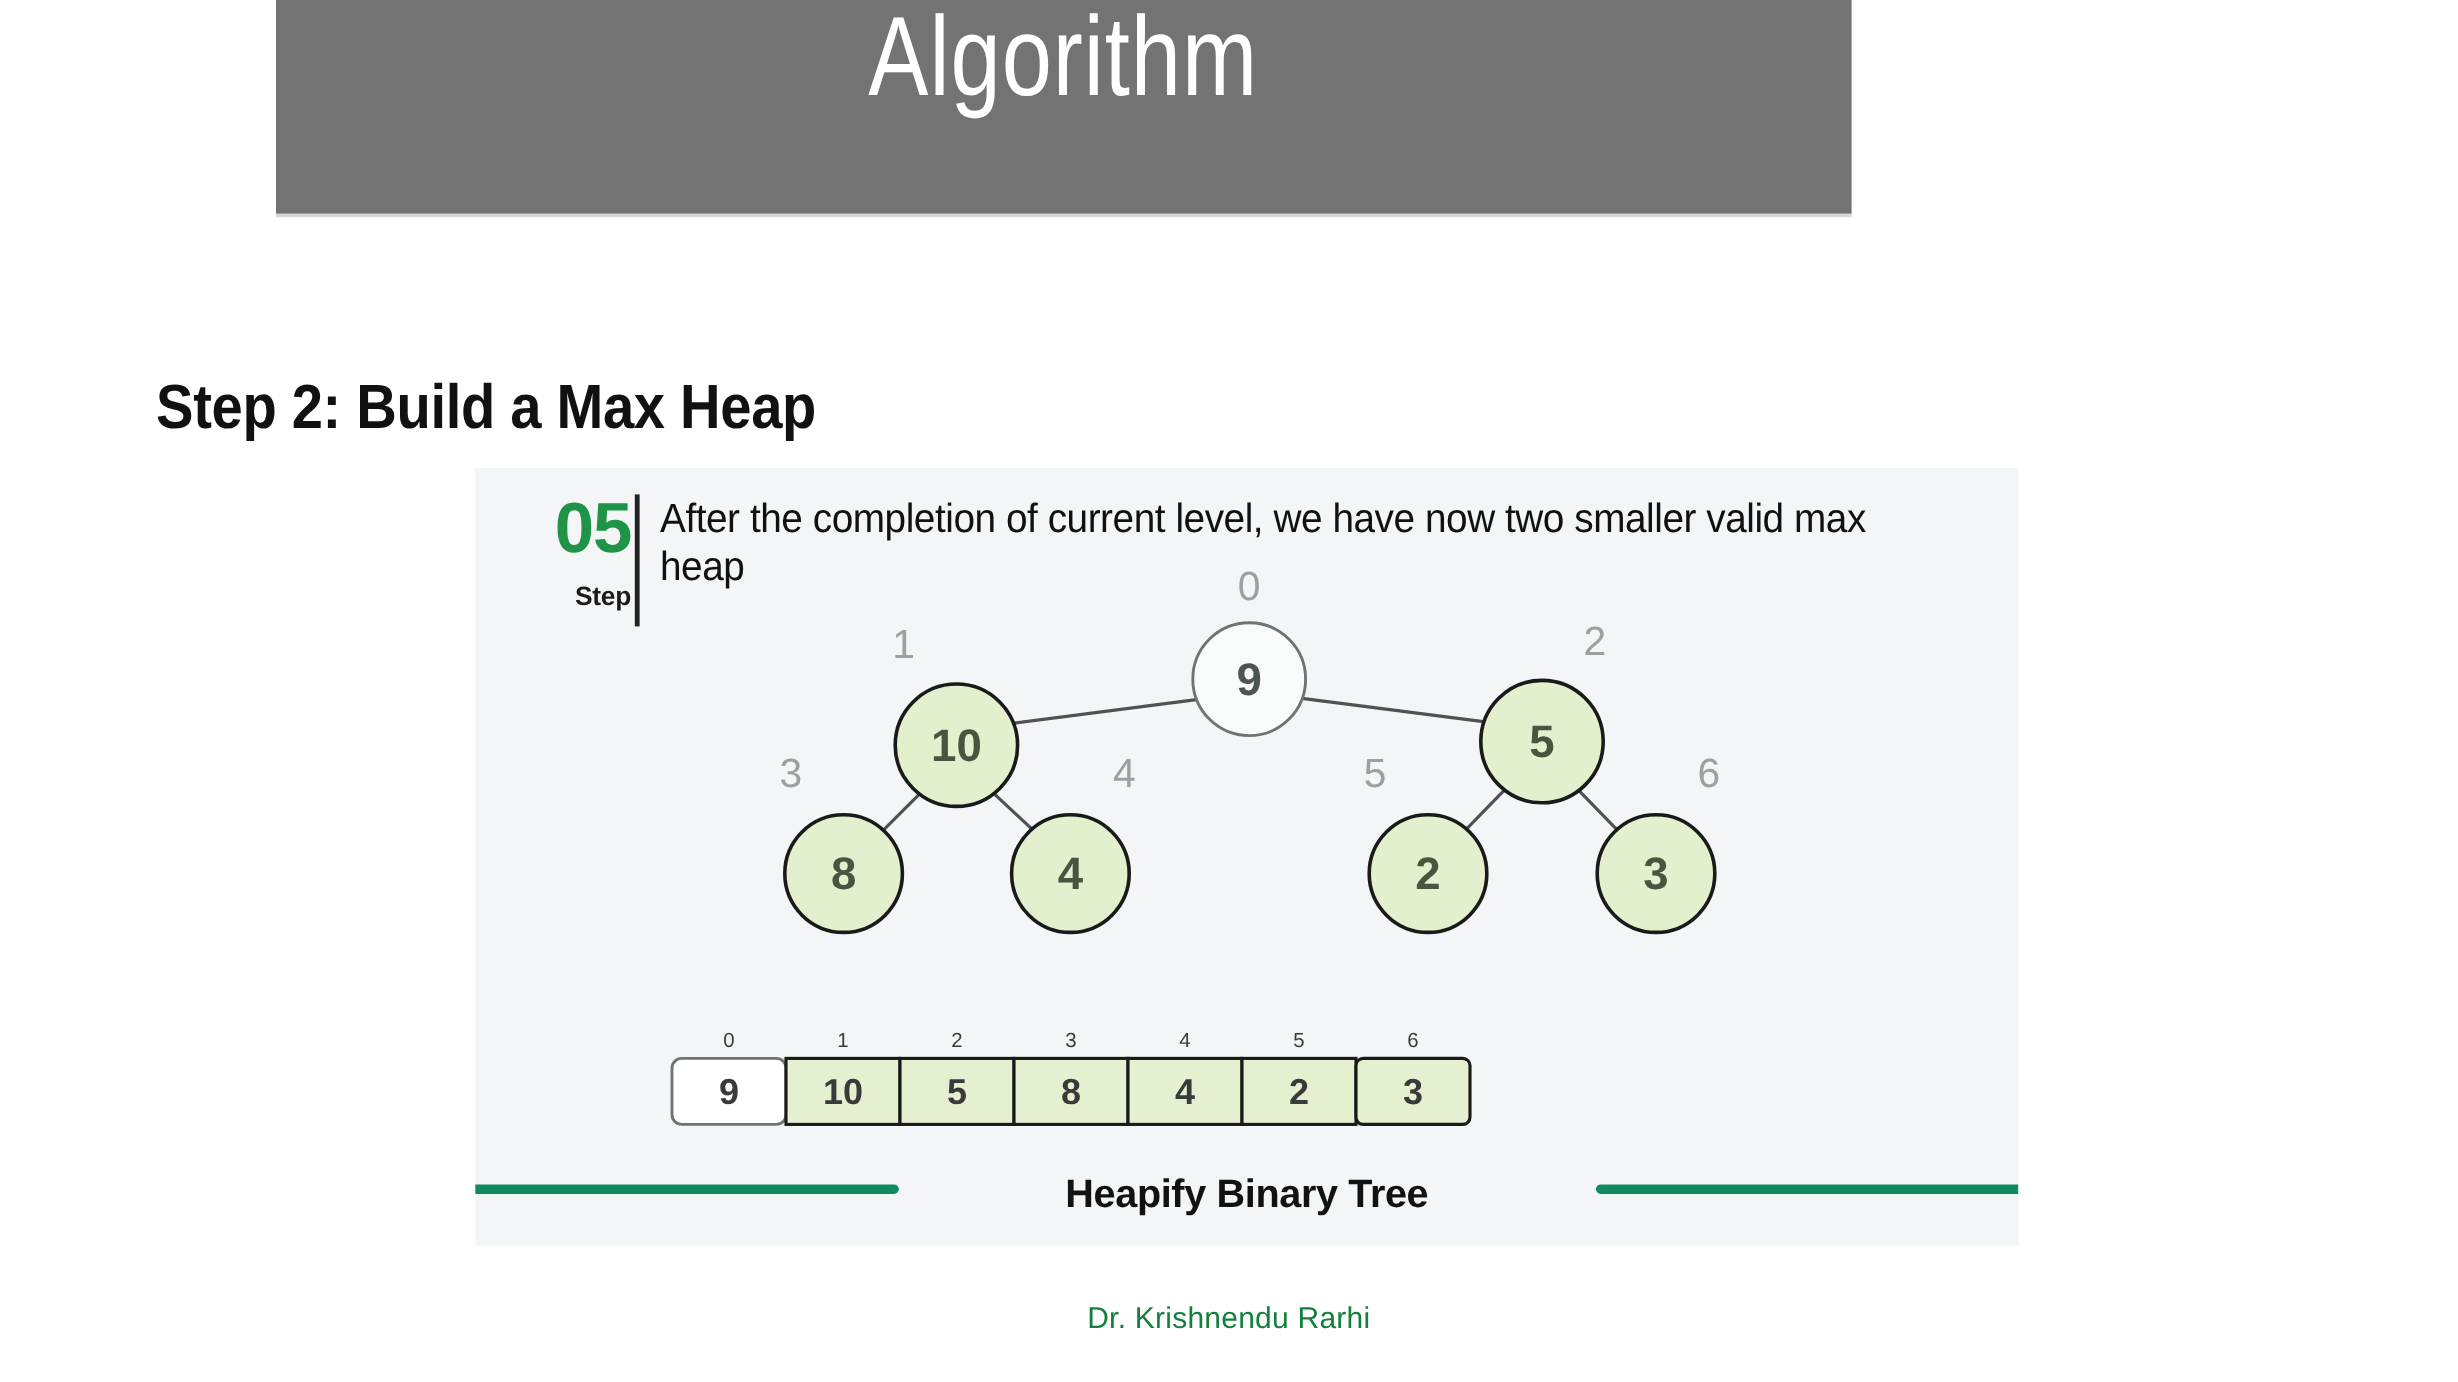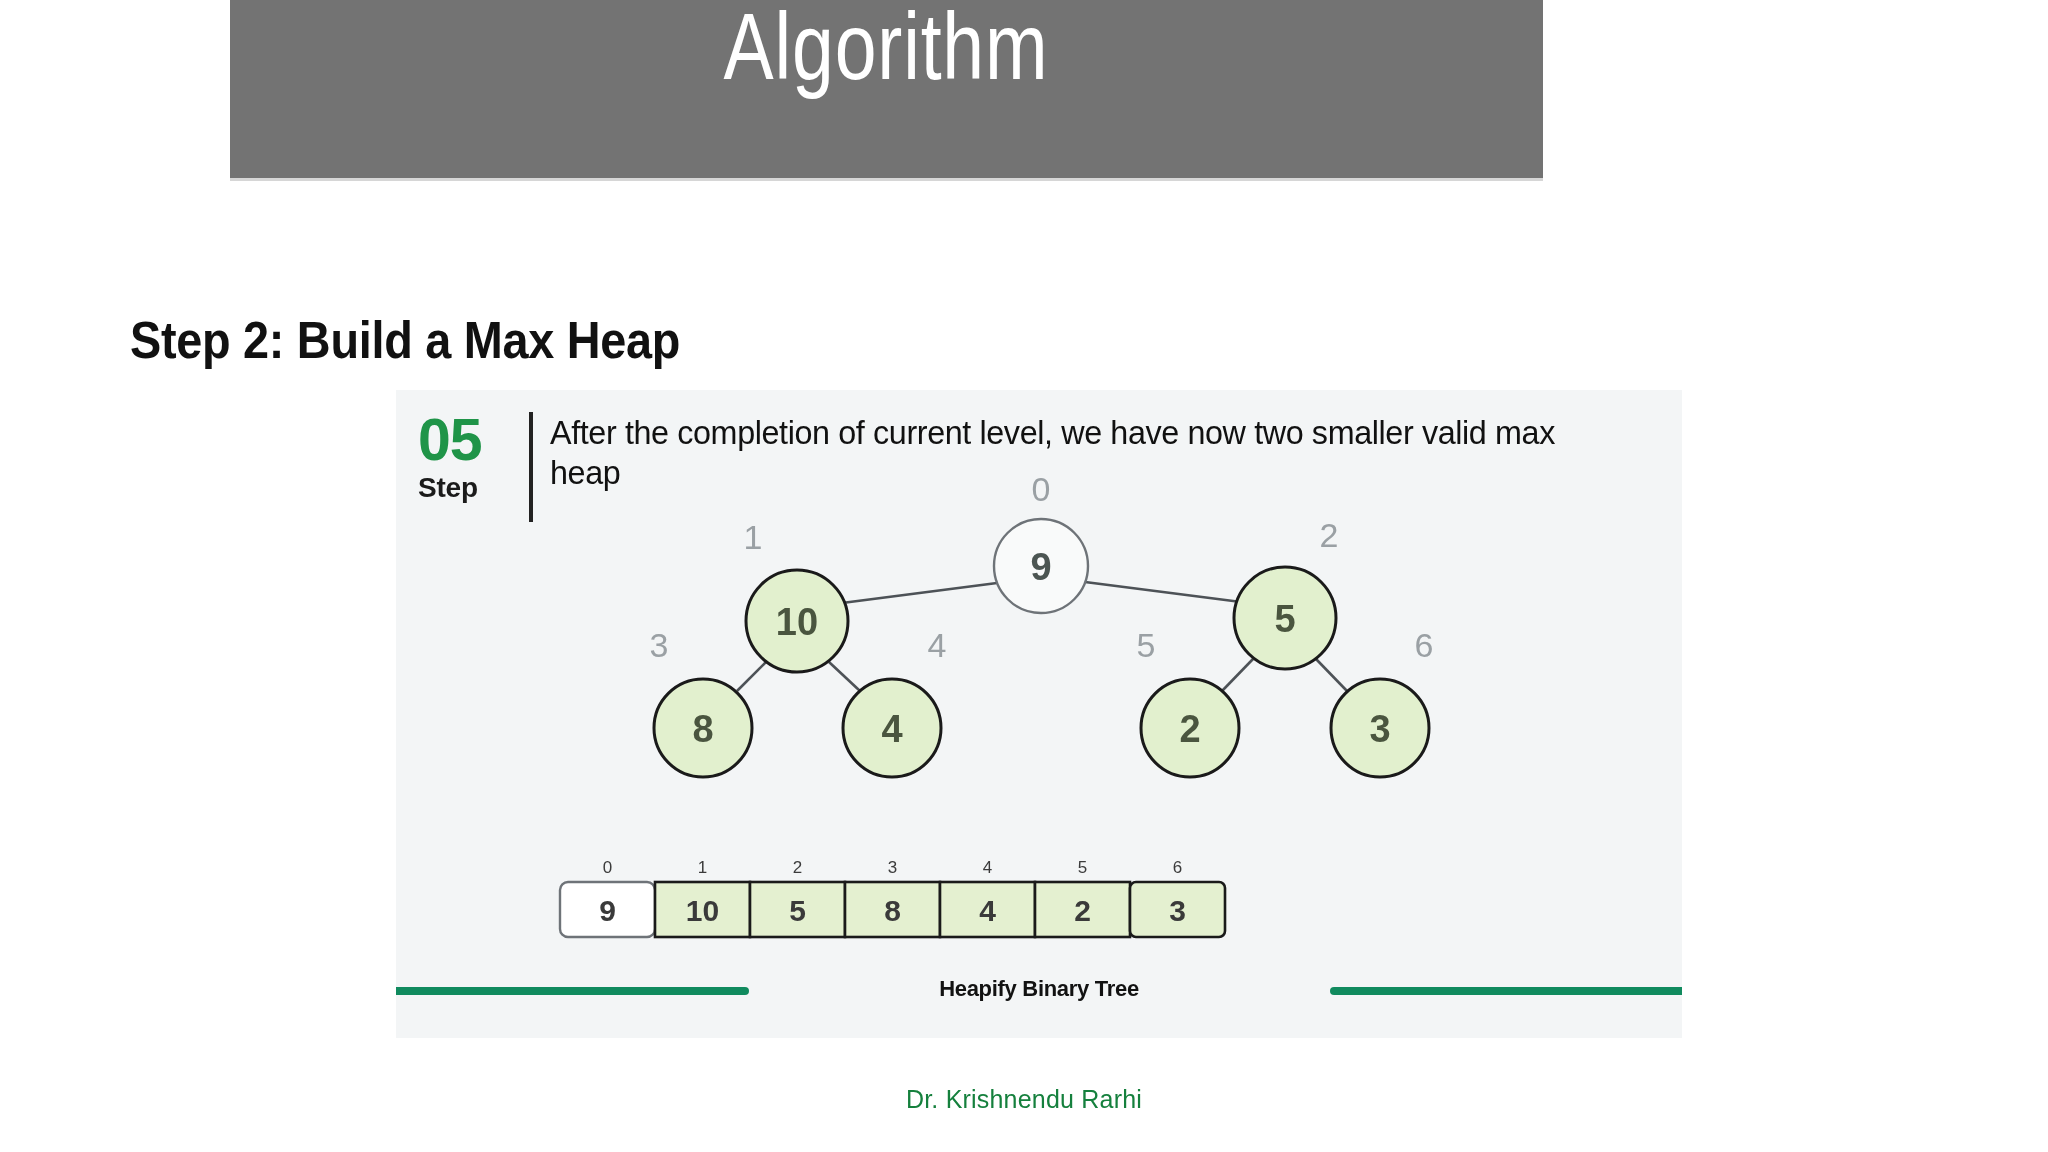--- a/index.html
+++ b/index.html
@@ -73,34 +73,34 @@
     background: #f3f5f6;
     overflow: hidden;
   }
 
   
   #step-badge {
     position: absolute;
     left: 22px;
     top: 22px;
     width: 108px;
-    text-align: left;
+    text-align: right;
   }
   #step-badge-number {
     font-size: 59px;
     font-weight: bold;
     color: #1f9448;
     line-height: 0.95;
     letter-spacing: -1px;
   }
   #step-badge-caption {
-    font-size: 28px;
+    font-size: 22px;
     font-weight: bold;
     color: #1b1b1b;
-    margin-top: 4px;
+    margin-top: 16px;
     letter-spacing: -0.2px;
   }
   #badge-divider {
     position: absolute;
     left: 133px;
     top: 22px;
     width: 4px;
     height: 110px;
     background: #222222;
   }
@@ -198,21 +198,21 @@
     stroke: #108a5e;
     stroke-width: 8;
     stroke-linecap: round;
   }
   #figure-caption {
     position: absolute;
     left: 0;
     top: 586px;
     width: 1286px;
     text-align: center;
-    font-size: 22px;
+    font-size: 33px;
     font-weight: bold;
     color: #121212;
     letter-spacing: -0.3px;
   }
   #figure-caption span {
     background: #f3f5f6;
     padding: 0 14px;
     position: relative;
     z-index: 2;
   }

